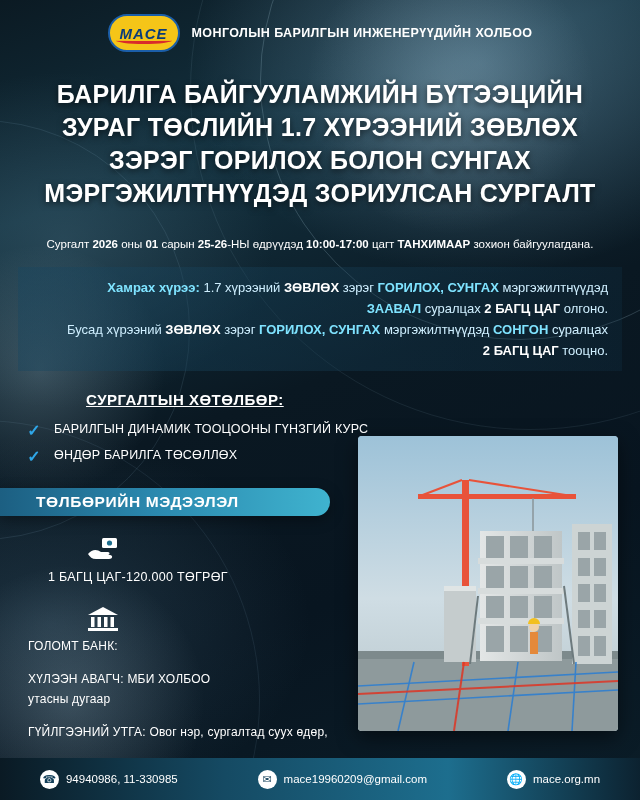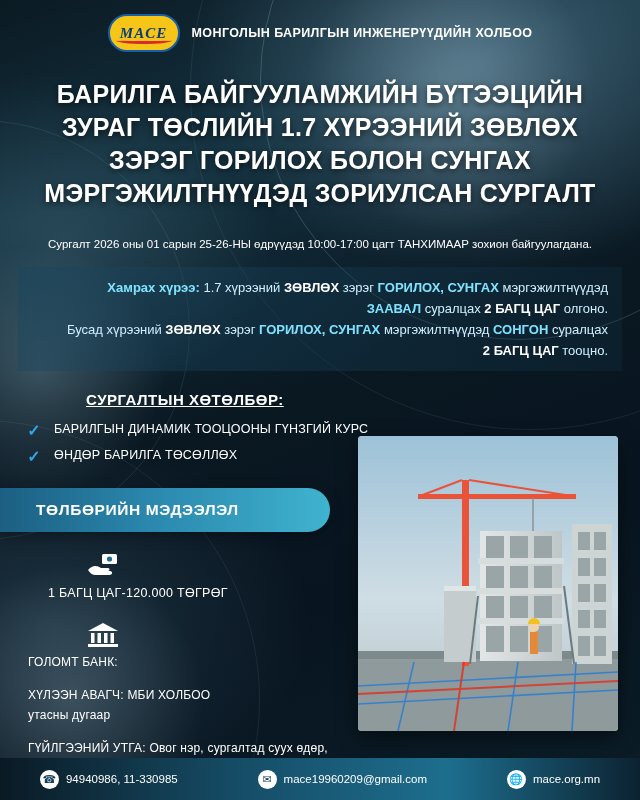--- a/index.html
+++ b/index.html
@@ -41,41 +41,41 @@
     gap:12px; padding:14px 0 8px 0;
   }
   .logo {
     width:72px; height:38px; border-radius:19px;
     background:#f5c518;
     display:flex; align-items:center; justify-content:center;
     border:2px solid #1b5ea8;
     position:relative;
   }
   .logo-text {
-    font-size:15px; font-weight:bold; font-style:italic; color:#0b3c7a; letter-spacing:1px;font-family:Liberation Serif, serif;
+    font-size:15px; font-weight:bold; font-style:italic; color:#0b3c7a; letter-spacing:1px;
   }
   .logo-swoosh {
     position:absolute; left:6px; right:6px; bottom:6px; height:7px;
     border-bottom:3px solid #d92b2b; border-radius:0 0 50% 50%;
   }
   .org-name {
     font-size:12.5px; font-weight:bold; letter-spacing:0.4px; color:#ffffff;
   }
 
   
   .title {
     position:relative; text-align:center; padding:18px 40px 6px 40px;
     font-size:25px; font-weight:bold; line-height:1.32; letter-spacing:0.3px;
     text-shadow:0 2px 6px rgba(0,0,0,0.6);
   }
   .subline {
     position:relative; text-align:center; font-size:11.5px; padding:20px 26px 0 26px;
     line-height:1.5;
   }
-  .subline b { font-weight:normal; }
+  .subline b { font-weight:bold; }
 
   
   .scope {
     position:relative; margin:14px 18px 0 18px; padding:10px 14px;
     text-align:right; font-size:13px; line-height:1.62;
     color:#cfefff;
     background:linear-gradient(90deg, rgba(25,70,95,0.45), rgba(18,55,78,0.25));
   }
   .scope .hi { color:#7fe3ff; font-weight:bold; }
   .scope .lbl { color:#ffffff; font-weight:bold; }
@@ -87,21 +87,21 @@
     text-decoration:underline;
   }
   .prog-item {
     position:relative; display:flex; align-items:flex-start; gap:10px;
     padding:4px 0 4px 24px; font-size:12.5px; letter-spacing:0.2px;
   }
   .check { color:#2fa7e8; font-size:16px; font-weight:bold; line-height:1.1; width:20px; text-align:center;}
 
   
   .ribbon {
-    position:relative; margin-top:18px; width:330px; height:44px;
+    position:relative; margin-top:18px; width:330px; height:28px;
     background:linear-gradient(90deg,#1c5f82 0%, #2a87ad 45%, #3fb3cf 100%);
     display:flex; align-items:center;
     border-radius:0 22px 22px 0;
     box-shadow:0 4px 14px rgba(0,0,0,0.35);
   }
   .ribbon span {
     padding-left:36px; font-size:15.5px; font-weight:bold; letter-spacing:0.6px;
   }
 
   

